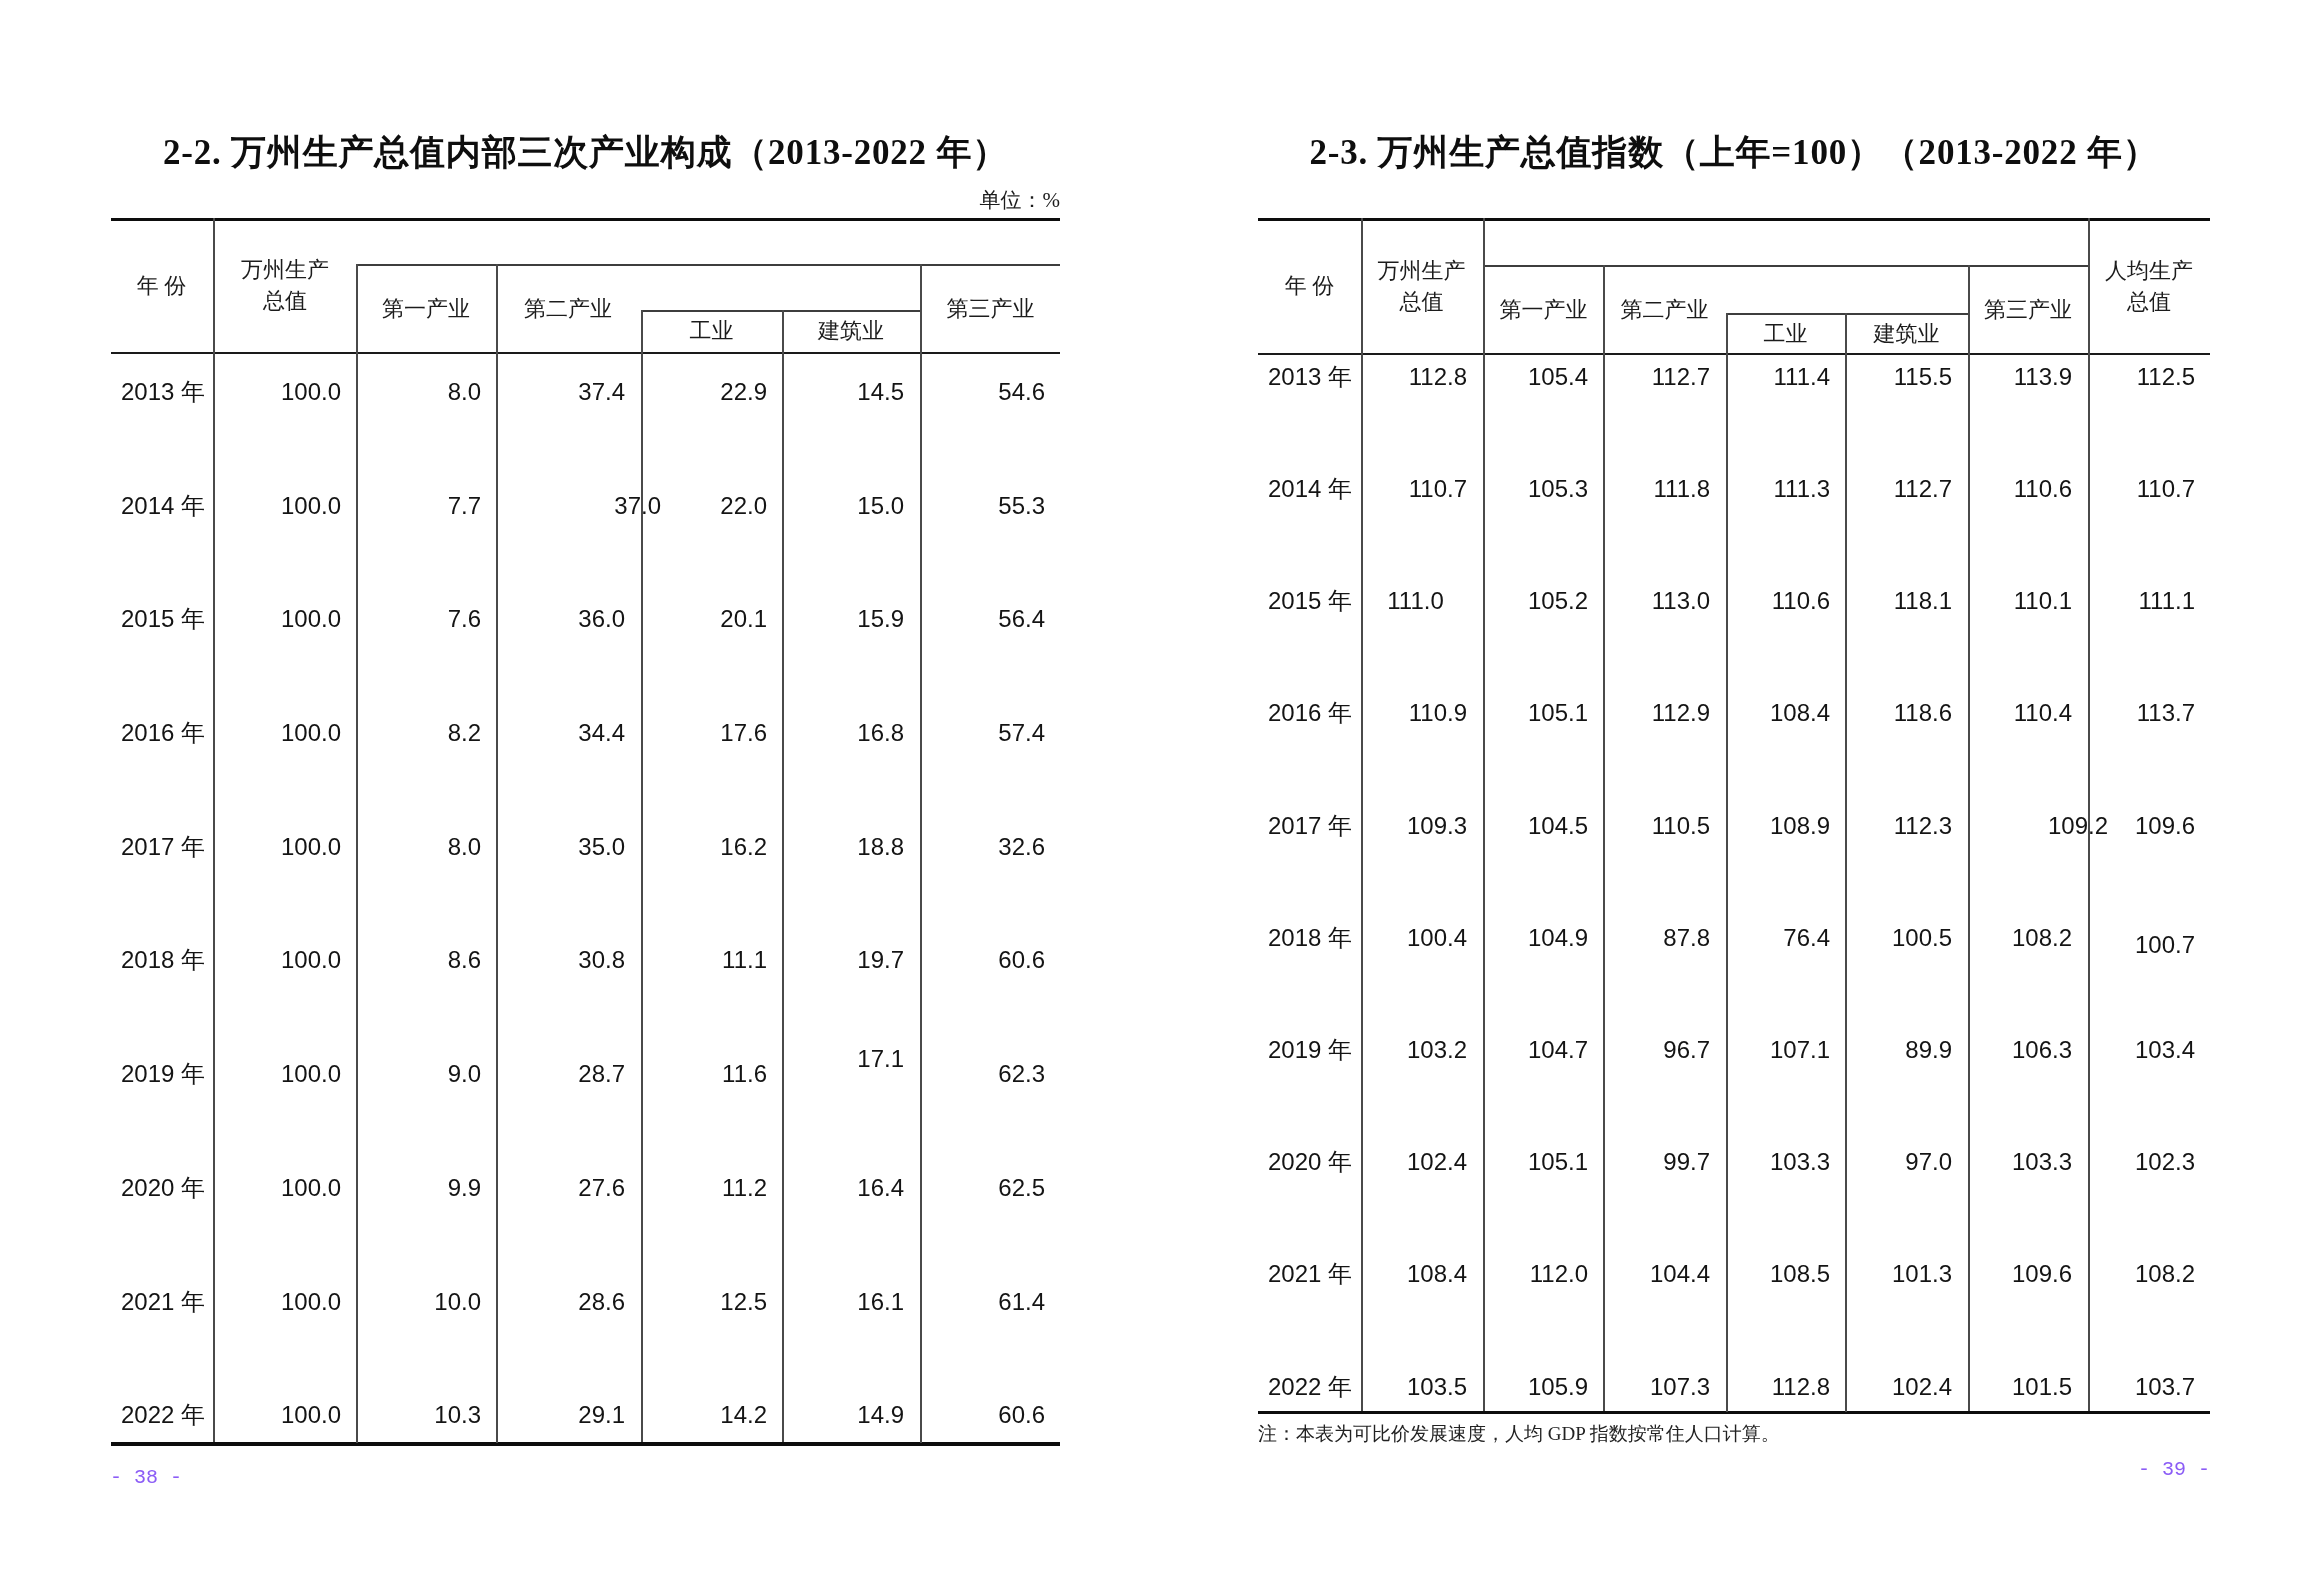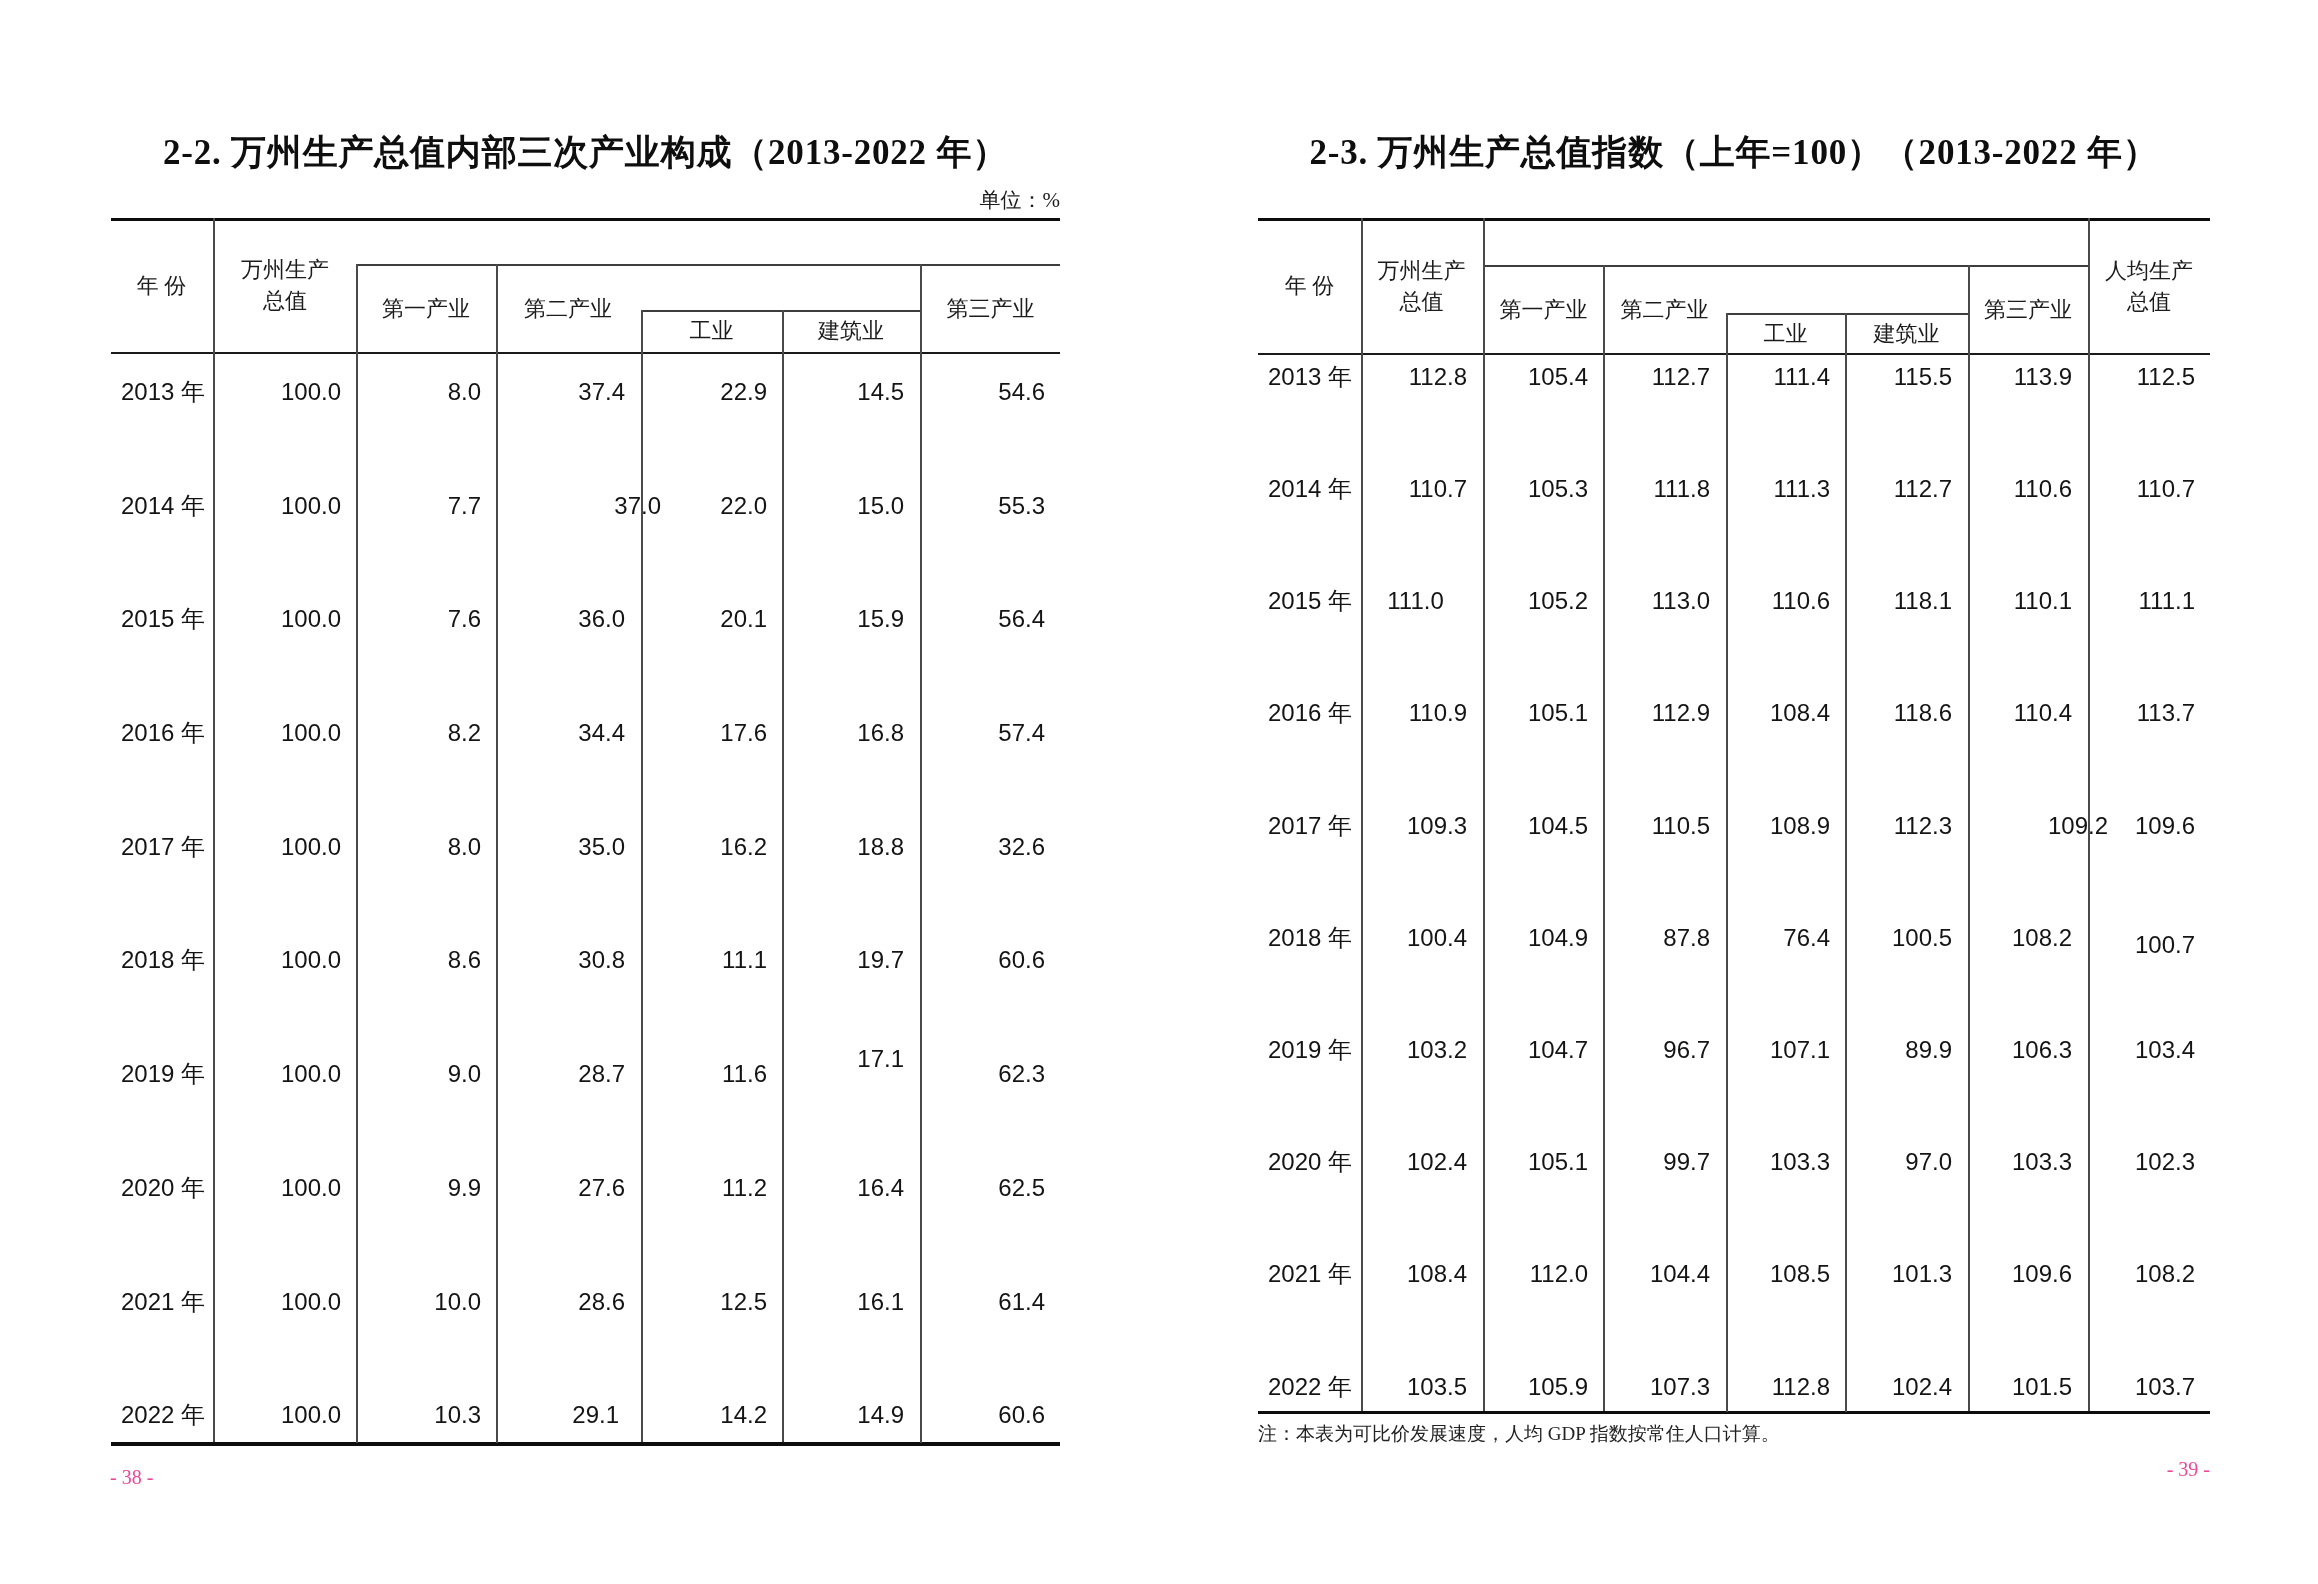--- a/index.html
+++ b/index.html
@@ -28,22 +28,22 @@
   .trow{position:absolute;left:0;top:0;width:100%;height:0;}
   .cell{
     position:absolute;height:34px;line-height:34px;font-size:24px;color:#141414;
     font-family:"Liberation Sans","DejaVu Sans",sans-serif;white-space:nowrap;
   }
   .cell.num{text-align:right;}
   .note-text{
     position:absolute;font-size:19px;color:#222;white-space:nowrap;
   }
   .page-num{
-    position:absolute;font-size:20px;color:#ec4899;white-space:nowrap;
-    font-family:Liberation Serif, serif;
+    position:absolute;font-size:20px;color:#8b5cf6;white-space:nowrap;
+    font-family:Liberation Mono, monospace;
   }
 </style>
 </head>
 <body>
 
 <div>
   <div class="tbl-title" style="left:111px;top:129px;width:949px;">2-2. 万州生产总值内部三次产业构成（2013-2022 年）</div>
   <div class="unit-label" style="left:830px;top:186px;width:230px;">单位：%</div>
 
   <div class="hline rule-thick" style="left:111px;top:218px;width:949px;height:3.1px;"></div>
@@ -149,21 +149,21 @@
         <div class="cell num" style="left: 360px; top: 1285px; width: 121px;">10.0</div>
         <div class="cell num" style="left: 499px; top: 1285px; width: 126px;">28.6</div>
         <div class="cell num" style="left: 644px; top: 1285px; width: 123px;">12.5</div>
         <div class="cell num" style="left: 785px; top: 1285px; width: 119px;">16.1</div>
         <div class="cell num" style="left: 923px; top: 1285px; width: 122px;">61.4</div>
       </div>
       <div class="trow">
         <div class="cell year" style="left: 121px; top: 1398px; width: 92px;">2022 年</div>
         <div class="cell num" style="left: 216px; top: 1398px; width: 125px;">100.0</div>
         <div class="cell num" style="left: 360px; top: 1398px; width: 121px;">10.3</div>
-        <div class="cell num" style="left: 473px; top: 1398px; width: 126px; padding-left: 20px;">29.1</div>
+        <div class="cell num" style="left: 499px; top: 1398px; width: 126px;">29.1</div>
         <div class="cell num" style="left: 644px; top: 1398px; width: 123px;">14.2</div>
         <div class="cell num" style="left: 785px; top: 1398px; width: 119px;">14.9</div>
         <div class="cell num" style="left: 923px; top: 1398px; width: 122px;">60.6</div>
       </div>
     </div>
 
   <div class="page-num" style="left:110px;top:1466px;">- 38 -</div>
 </div>
 
 <div>

